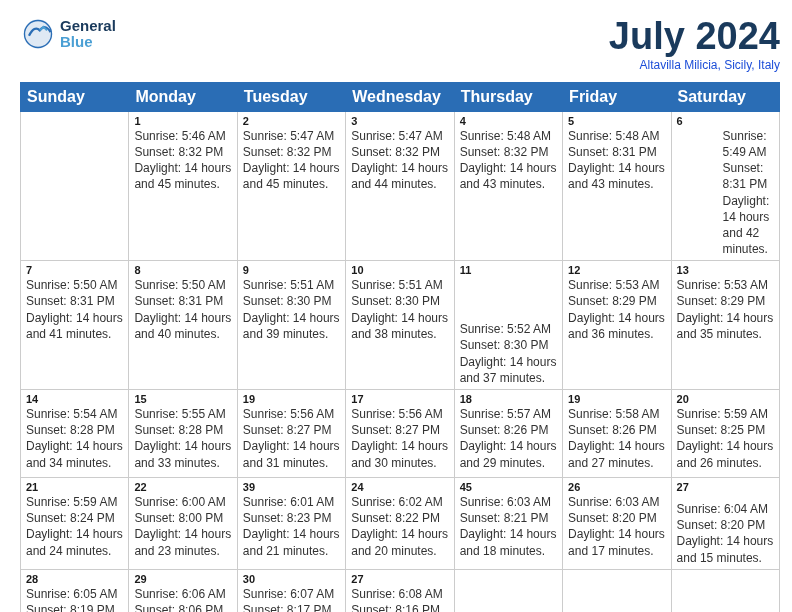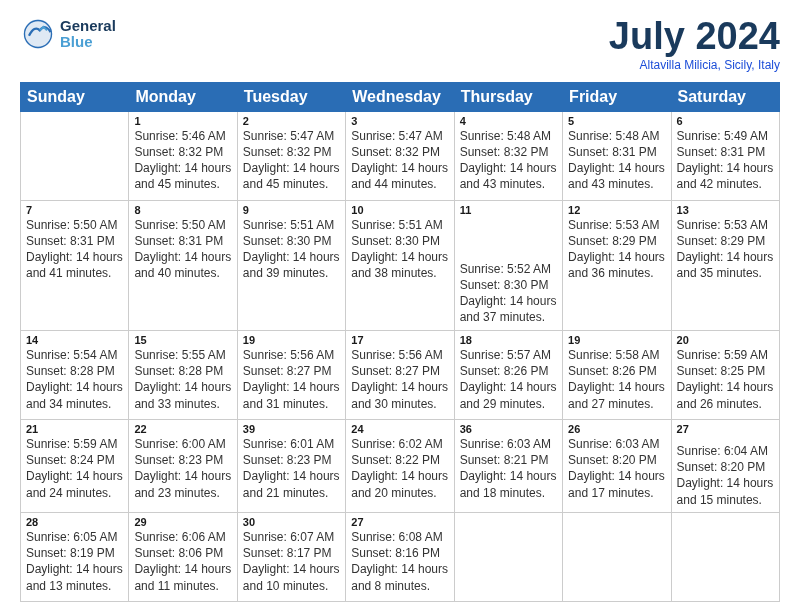--- a/index.html
+++ b/index.html
@@ -168,21 +168,21 @@
           </td>
           <td>
             <span class="day-num">5</span>
             <div class="day-info" style="white-space: pre-line;">Sunrise: 5:48 AM
 Sunset: 8:31 PM
 Daylight: 14 hours
 and 43 minutes.</div>
           </td>
           <td>
             <span class="day-num">6</span>
-            <div class="day-info" style="white-space: pre-line;">Sunrise: 5:49 AM
+            <div class="day-info" style="white-space: pre-line; margin-left: 46px;">Sunrise: 5:49 AM
 Sunset: 8:31 PM
 Daylight: 14 hours
 and 42 minutes.</div>
           </td>
         </tr>
         <tr>
           <td>
             <span class="day-num">7</span>
             <div class="day-info" style="white-space: pre-line;">Sunrise: 5:50 AM
 Sunset: 8:31 PM
@@ -287,40 +287,40 @@
           <td>
             <span class="day-num">21</span>
             <div class="day-info" style="white-space: pre-line;">Sunrise: 5:59 AM
 Sunset: 8:24 PM
 Daylight: 14 hours
 and 24 minutes.</div>
           </td>
           <td>
             <span class="day-num">22</span>
             <div class="day-info" style="white-space: pre-line;">Sunrise: 6:00 AM
-Sunset: 8:23 PM
+Sunset: 8:00 PM
 Daylight: 14 hours
 and 23 minutes.</div>
           </td>
           <td>
             <span class="day-num">39</span>
             <div class="day-info" style="white-space: pre-line;">Sunrise: 6:01 AM
 Sunset: 8:23 PM
 Daylight: 14 hours
 and 21 minutes.</div>
           </td>
           <td>
             <span class="day-num">24</span>
             <div class="day-info" style="white-space: pre-line;">Sunrise: 6:02 AM
 Sunset: 8:22 PM
 Daylight: 14 hours
 and 20 minutes.</div>
           </td>
           <td>
-            <span class="day-num">36</span>
+            <span class="day-num">45</span>
             <div class="day-info" style="white-space: pre-line;">Sunrise: 6:03 AM
 Sunset: 8:21 PM
 Daylight: 14 hours
 and 18 minutes.</div>
           </td>
           <td>
             <span class="day-num">26</span>
             <div class="day-info" style="white-space: pre-line;">Sunrise: 6:03 AM
 Sunset: 8:20 PM
 Daylight: 14 hours

